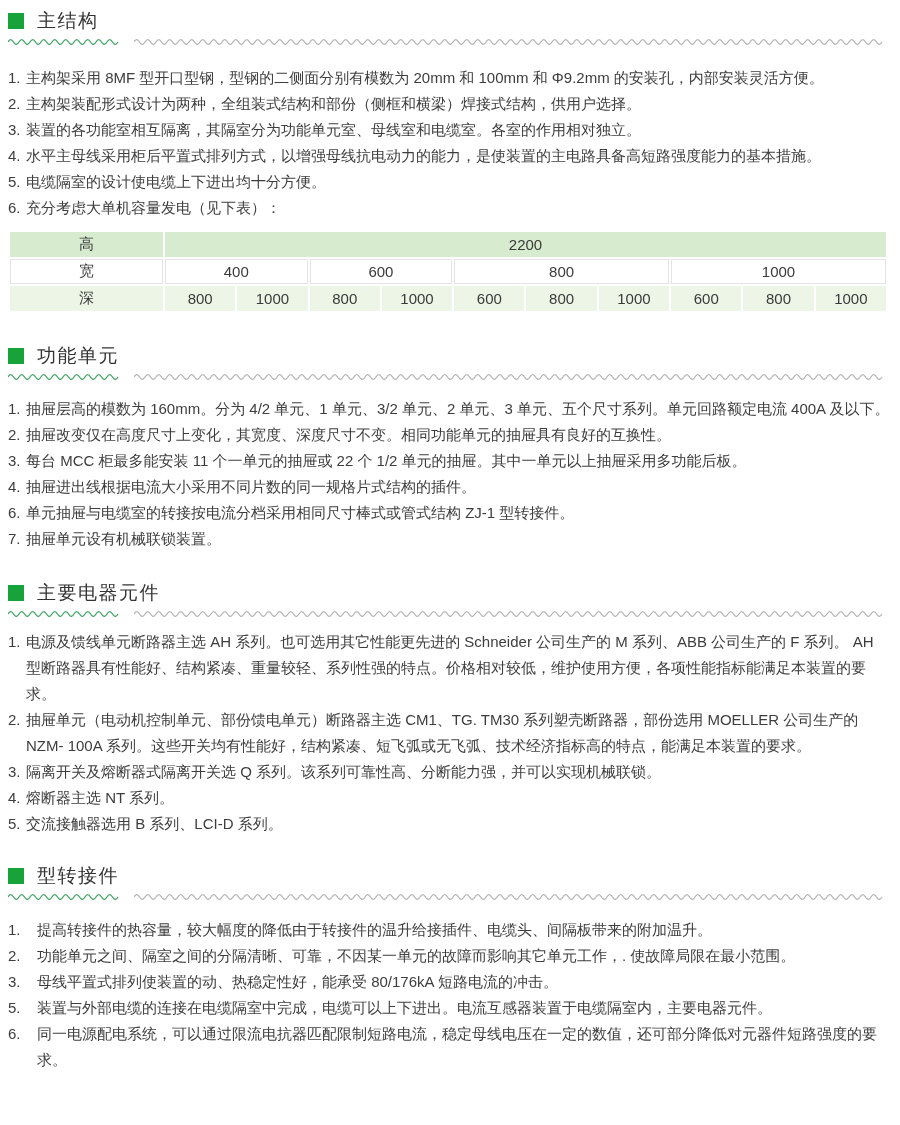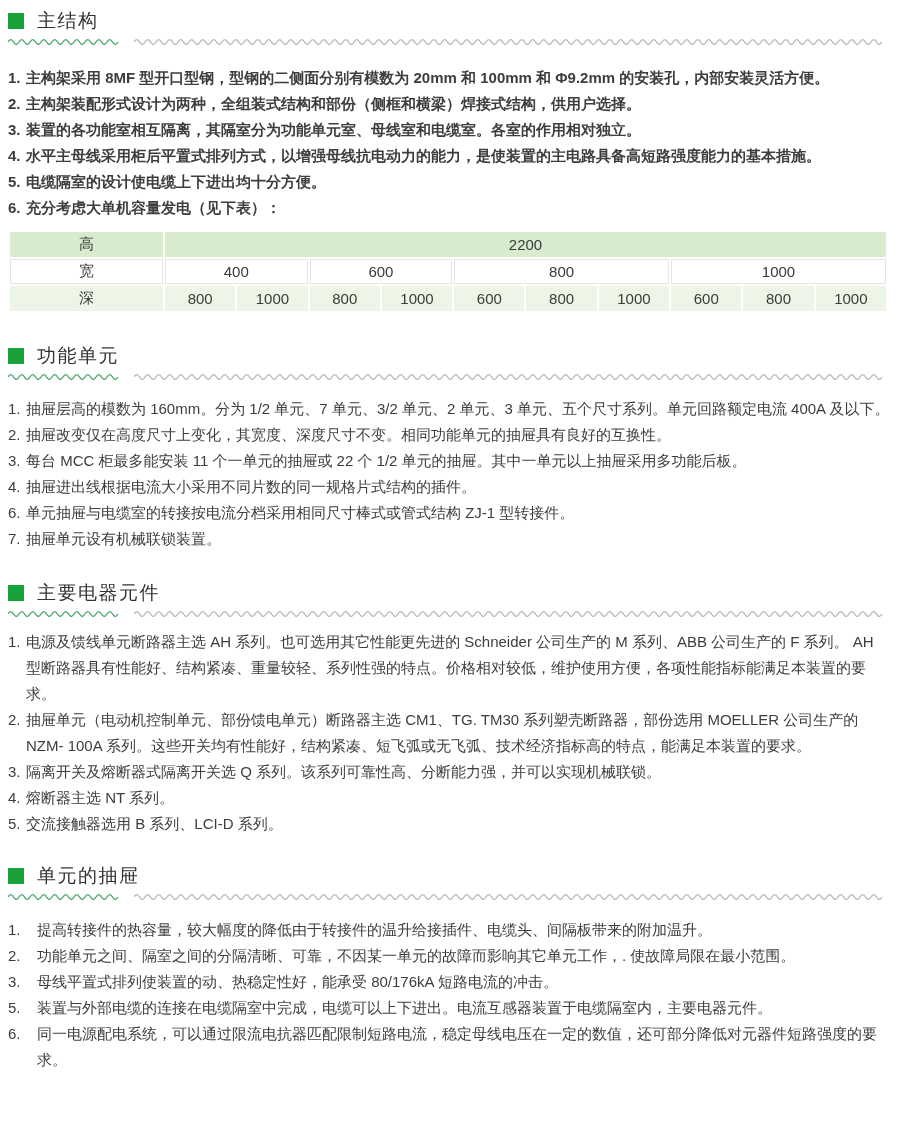--- a/index.html
+++ b/index.html
@@ -34,21 +34,21 @@
   .size-table{border-collapse:collapse;table-layout:fixed;width:880px;margin-top:9px;}
   .size-table td{
     height:25px;padding:0;text-align:center;vertical-align:middle;
     font-size:15px;color:#3a3a3a;border:2px solid #fff;
   }
   tr.r-green td{background:var(--row-green);}
   tr.r-white td{background:#fff;box-shadow:inset 0 0 0 1px #e4e4e4;}
   tr.r-light td{background:var(--row-light);}
   
   #sec1{margin-top:2px;}
-  #sec1 .plist{margin-top:20px;font-weight:bold;}
+  #sec1 .plist{margin-top:20px;}
   #sec2{margin-top:30px;}
   #sec3{margin-top:28px;}
   #sec3 .content{margin-top:12px;}
   #sec4{margin-top:26px;}
   #sec4 .plist{margin-top:17px;}
 </style>
 </head>
 <body>
 
 <div class="page">
@@ -125,21 +125,21 @@
     </div>
     <div class="waves">
       <svg class="wave" width="112" height="8" viewBox="0 0 112 8">
           <path d="M0 5 q 2.75 -4.8, 5.5 0 q 2.75 4.8, 5.5 0 q 2.75 -4.8, 5.5 0 q 2.75 4.8, 5.5 0 q 2.75 -4.8, 5.5 0 q 2.75 4.8, 5.5 0 q 2.75 -4.8, 5.5 0 q 2.75 4.8, 5.5 0 q 2.75 -4.8, 5.5 0 q 2.75 4.8, 5.5 0 q 2.75 -4.8, 5.5 0 q 2.75 4.8, 5.5 0 q 2.75 -4.8, 5.5 0 q 2.75 4.8, 5.5 0 q 2.75 -4.8, 5.5 0 q 2.75 4.8, 5.5 0 q 2.75 -4.8, 5.5 0 q 2.75 4.8, 5.5 0 q 2.75 -4.8, 5.5 0 q 2.75 4.8, 5.5 0" fill="none" stroke="#43a566" stroke-width="1.3"></path>
         </svg>
       <svg class="wave" width="754" height="8" viewBox="0 0 754 8">
           <path d="M0 5 q 2.75 -4.8, 5.5 0 q 2.75 4.8, 5.5 0 q 2.75 -4.8, 5.5 0 q 2.75 4.8, 5.5 0 q 2.75 -4.8, 5.5 0 q 2.75 4.8, 5.5 0 q 2.75 -4.8, 5.5 0 q 2.75 4.8, 5.5 0 q 2.75 -4.8, 5.5 0 q 2.75 4.8, 5.5 0 q 2.75 -4.8, 5.5 0 q 2.75 4.8, 5.5 0 q 2.75 -4.8, 5.5 0 q 2.75 4.8, 5.5 0 q 2.75 -4.8, 5.5 0 q 2.75 4.8, 5.5 0 q 2.75 -4.8, 5.5 0 q 2.75 4.8, 5.5 0 q 2.75 -4.8, 5.5 0 q 2.75 4.8, 5.5 0 q 2.75 -4.8, 5.5 0 q 2.75 4.8, 5.5 0 q 2.75 -4.8, 5.5 0 q 2.75 4.8, 5.5 0 q 2.75 -4.8, 5.5 0 q 2.75 4.8, 5.5 0 q 2.75 -4.8, 5.5 0 q 2.75 4.8, 5.5 0 q 2.75 -4.8, 5.5 0 q 2.75 4.8, 5.5 0 q 2.75 -4.8, 5.5 0 q 2.75 4.8, 5.5 0 q 2.75 -4.8, 5.5 0 q 2.75 4.8, 5.5 0 q 2.75 -4.8, 5.5 0 q 2.75 4.8, 5.5 0 q 2.75 -4.8, 5.5 0 q 2.75 4.8, 5.5 0 q 2.75 -4.8, 5.5 0 q 2.75 4.8, 5.5 0 q 2.75 -4.8, 5.5 0 q 2.75 4.8, 5.5 0 q 2.75 -4.8, 5.5 0 q 2.75 4.8, 5.5 0 q 2.75 -4.8, 5.5 0 q 2.75 4.8, 5.5 0 q 2.75 -4.8, 5.5 0 q 2.75 4.8, 5.5 0 q 2.75 -4.8, 5.5 0 q 2.75 4.8, 5.5 0 q 2.75 -4.8, 5.5 0 q 2.75 4.8, 5.5 0 q 2.75 -4.8, 5.5 0 q 2.75 4.8, 5.5 0 q 2.75 -4.8, 5.5 0 q 2.75 4.8, 5.5 0 q 2.75 -4.8, 5.5 0 q 2.75 4.8, 5.5 0 q 2.75 -4.8, 5.5 0 q 2.75 4.8, 5.5 0 q 2.75 -4.8, 5.5 0 q 2.75 4.8, 5.5 0 q 2.75 -4.8, 5.5 0 q 2.75 4.8, 5.5 0 q 2.75 -4.8, 5.5 0 q 2.75 4.8, 5.5 0 q 2.75 -4.8, 5.5 0 q 2.75 4.8, 5.5 0 q 2.75 -4.8, 5.5 0 q 2.75 4.8, 5.5 0 q 2.75 -4.8, 5.5 0 q 2.75 4.8, 5.5 0 q 2.75 -4.8, 5.5 0 q 2.75 4.8, 5.5 0 q 2.75 -4.8, 5.5 0 q 2.75 4.8, 5.5 0 q 2.75 -4.8, 5.5 0 q 2.75 4.8, 5.5 0 q 2.75 -4.8, 5.5 0 q 2.75 4.8, 5.5 0 q 2.75 -4.8, 5.5 0 q 2.75 4.8, 5.5 0 q 2.75 -4.8, 5.5 0 q 2.75 4.8, 5.5 0 q 2.75 -4.8, 5.5 0 q 2.75 4.8, 5.5 0 q 2.75 -4.8, 5.5 0 q 2.75 4.8, 5.5 0 q 2.75 -4.8, 5.5 0 q 2.75 4.8, 5.5 0 q 2.75 -4.8, 5.5 0 q 2.75 4.8, 5.5 0 q 2.75 -4.8, 5.5 0 q 2.75 4.8, 5.5 0 q 2.75 -4.8, 5.5 0 q 2.75 4.8, 5.5 0 q 2.75 -4.8, 5.5 0 q 2.75 4.8, 5.5 0 q 2.75 -4.8, 5.5 0 q 2.75 4.8, 5.5 0 q 2.75 -4.8, 5.5 0 q 2.75 4.8, 5.5 0 q 2.75 -4.8, 5.5 0 q 2.75 4.8, 5.5 0 q 2.75 -4.8, 5.5 0 q 2.75 4.8, 5.5 0 q 2.75 -4.8, 5.5 0 q 2.75 4.8, 5.5 0 q 2.75 -4.8, 5.5 0 q 2.75 4.8, 5.5 0 q 2.75 -4.8, 5.5 0 q 2.75 4.8, 5.5 0 q 2.75 -4.8, 5.5 0 q 2.75 4.8, 5.5 0 q 2.75 -4.8, 5.5 0 q 2.75 4.8, 5.5 0 q 2.75 -4.8, 5.5 0 q 2.75 4.8, 5.5 0 q 2.75 -4.8, 5.5 0 q 2.75 4.8, 5.5 0 q 2.75 -4.8, 5.5 0 q 2.75 4.8, 5.5 0 q 2.75 -4.8, 5.5 0 q 2.75 4.8, 5.5 0 q 2.75 -4.8, 5.5 0 q 2.75 4.8, 5.5 0 q 2.75 -4.8, 5.5 0 q 2.75 4.8, 5.5 0 q 2.75 -4.8, 5.5 0 q 2.75 4.8, 5.5 0 q 2.75 -4.8, 5.5 0 q 2.75 4.8, 5.5 0 q 2.75 -4.8, 5.5 0 q 2.75 4.8, 5.5 0 q 2.75 -4.8, 5.5 0 q 2.75 4.8, 5.5 0" fill="none" stroke="#b5b5b5" stroke-width="1.3"></path>
         </svg>
     </div>
     <div class="plist">
-        <div class="pitem"><span class="no">1.</span><span>抽屉层高的模数为 160mm。分为 1/2 单元、7 单元、3/2 单元、2 单元、3 单元、五个尺寸系列。单元回路额定电流 400A 及以下。</span></div>
+        <div class="pitem"><span class="no">1.</span><span>抽屉层高的模数为 160mm。分为 4/2 单元、1 单元、3/2 单元、2 单元、3 单元、五个尺寸系列。单元回路额定电流 400A 及以下。</span></div>
         <div class="pitem"><span class="no">2.</span><span>抽屉改变仅在高度尺寸上变化，其宽度、深度尺寸不变。相同功能单元的抽屉具有良好的互换性。</span></div>
         <div class="pitem"><span class="no">3.</span><span>每台 MCC 柜最多能安装 11 个一单元的抽屉或 22 个 1/2 单元的抽屉。其中一单元以上抽屉采用多功能后板。</span></div>
         <div class="pitem"><span class="no">4.</span><span>抽屉进出线根据电流大小采用不同片数的同一规格片式结构的插件。</span></div>
         <div class="pitem"><span class="no">6.</span><span>单元抽屉与电缆室的转接按电流分档采用相同尺寸棒式或管式结构 ZJ-1 型转接件。</span></div>
         <div class="pitem"><span class="no">7.</span><span>抽屉单元设有机械联锁装置。</span></div>
       </div>
   </div>
 
   <div class="sec" id="sec3">
     <div class="sec-head">
@@ -161,21 +161,21 @@
           <div class="pitem"><span class="no">3.</span><span>隔离开关及熔断器式隔离开关选 Q 系列。该系列可靠性高、分断能力强，并可以实现机械联锁。</span></div>
           <div class="pitem"><span class="no">4.</span><span>熔断器主选 NT 系列。</span></div>
           <div class="pitem"><span class="no">5.</span><span>交流接触器选用 B 系列、LCI-D 系列。</span></div>
         </div>
     </div>
   </div>
 
   <div class="sec s4" id="sec4">
     <div class="sec-head">
       <span class="sq"></span>
-      <span class="sec-title">单元的抽屉</span>
+      <span class="sec-title">型转接件</span>
     </div>
     <div class="waves">
       <svg class="wave" width="112" height="8" viewBox="0 0 112 8">
           <path d="M0 5 q 2.75 -4.8, 5.5 0 q 2.75 4.8, 5.5 0 q 2.75 -4.8, 5.5 0 q 2.75 4.8, 5.5 0 q 2.75 -4.8, 5.5 0 q 2.75 4.8, 5.5 0 q 2.75 -4.8, 5.5 0 q 2.75 4.8, 5.5 0 q 2.75 -4.8, 5.5 0 q 2.75 4.8, 5.5 0 q 2.75 -4.8, 5.5 0 q 2.75 4.8, 5.5 0 q 2.75 -4.8, 5.5 0 q 2.75 4.8, 5.5 0 q 2.75 -4.8, 5.5 0 q 2.75 4.8, 5.5 0 q 2.75 -4.8, 5.5 0 q 2.75 4.8, 5.5 0 q 2.75 -4.8, 5.5 0 q 2.75 4.8, 5.5 0" fill="none" stroke="#43a566" stroke-width="1.3"></path>
         </svg>
       <svg class="wave" width="754" height="8" viewBox="0 0 754 8">
           <path d="M0 5 q 2.75 -4.8, 5.5 0 q 2.75 4.8, 5.5 0 q 2.75 -4.8, 5.5 0 q 2.75 4.8, 5.5 0 q 2.75 -4.8, 5.5 0 q 2.75 4.8, 5.5 0 q 2.75 -4.8, 5.5 0 q 2.75 4.8, 5.5 0 q 2.75 -4.8, 5.5 0 q 2.75 4.8, 5.5 0 q 2.75 -4.8, 5.5 0 q 2.75 4.8, 5.5 0 q 2.75 -4.8, 5.5 0 q 2.75 4.8, 5.5 0 q 2.75 -4.8, 5.5 0 q 2.75 4.8, 5.5 0 q 2.75 -4.8, 5.5 0 q 2.75 4.8, 5.5 0 q 2.75 -4.8, 5.5 0 q 2.75 4.8, 5.5 0 q 2.75 -4.8, 5.5 0 q 2.75 4.8, 5.5 0 q 2.75 -4.8, 5.5 0 q 2.75 4.8, 5.5 0 q 2.75 -4.8, 5.5 0 q 2.75 4.8, 5.5 0 q 2.75 -4.8, 5.5 0 q 2.75 4.8, 5.5 0 q 2.75 -4.8, 5.5 0 q 2.75 4.8, 5.5 0 q 2.75 -4.8, 5.5 0 q 2.75 4.8, 5.5 0 q 2.75 -4.8, 5.5 0 q 2.75 4.8, 5.5 0 q 2.75 -4.8, 5.5 0 q 2.75 4.8, 5.5 0 q 2.75 -4.8, 5.5 0 q 2.75 4.8, 5.5 0 q 2.75 -4.8, 5.5 0 q 2.75 4.8, 5.5 0 q 2.75 -4.8, 5.5 0 q 2.75 4.8, 5.5 0 q 2.75 -4.8, 5.5 0 q 2.75 4.8, 5.5 0 q 2.75 -4.8, 5.5 0 q 2.75 4.8, 5.5 0 q 2.75 -4.8, 5.5 0 q 2.75 4.8, 5.5 0 q 2.75 -4.8, 5.5 0 q 2.75 4.8, 5.5 0 q 2.75 -4.8, 5.5 0 q 2.75 4.8, 5.5 0 q 2.75 -4.8, 5.5 0 q 2.75 4.8, 5.5 0 q 2.75 -4.8, 5.5 0 q 2.75 4.8, 5.5 0 q 2.75 -4.8, 5.5 0 q 2.75 4.8, 5.5 0 q 2.75 -4.8, 5.5 0 q 2.75 4.8, 5.5 0 q 2.75 -4.8, 5.5 0 q 2.75 4.8, 5.5 0 q 2.75 -4.8, 5.5 0 q 2.75 4.8, 5.5 0 q 2.75 -4.8, 5.5 0 q 2.75 4.8, 5.5 0 q 2.75 -4.8, 5.5 0 q 2.75 4.8, 5.5 0 q 2.75 -4.8, 5.5 0 q 2.75 4.8, 5.5 0 q 2.75 -4.8, 5.5 0 q 2.75 4.8, 5.5 0 q 2.75 -4.8, 5.5 0 q 2.75 4.8, 5.5 0 q 2.75 -4.8, 5.5 0 q 2.75 4.8, 5.5 0 q 2.75 -4.8, 5.5 0 q 2.75 4.8, 5.5 0 q 2.75 -4.8, 5.5 0 q 2.75 4.8, 5.5 0 q 2.75 -4.8, 5.5 0 q 2.75 4.8, 5.5 0 q 2.75 -4.8, 5.5 0 q 2.75 4.8, 5.5 0 q 2.75 -4.8, 5.5 0 q 2.75 4.8, 5.5 0 q 2.75 -4.8, 5.5 0 q 2.75 4.8, 5.5 0 q 2.75 -4.8, 5.5 0 q 2.75 4.8, 5.5 0 q 2.75 -4.8, 5.5 0 q 2.75 4.8, 5.5 0 q 2.75 -4.8, 5.5 0 q 2.75 4.8, 5.5 0 q 2.75 -4.8, 5.5 0 q 2.75 4.8, 5.5 0 q 2.75 -4.8, 5.5 0 q 2.75 4.8, 5.5 0 q 2.75 -4.8, 5.5 0 q 2.75 4.8, 5.5 0 q 2.75 -4.8, 5.5 0 q 2.75 4.8, 5.5 0 q 2.75 -4.8, 5.5 0 q 2.75 4.8, 5.5 0 q 2.75 -4.8, 5.5 0 q 2.75 4.8, 5.5 0 q 2.75 -4.8, 5.5 0 q 2.75 4.8, 5.5 0 q 2.75 -4.8, 5.5 0 q 2.75 4.8, 5.5 0 q 2.75 -4.8, 5.5 0 q 2.75 4.8, 5.5 0 q 2.75 -4.8, 5.5 0 q 2.75 4.8, 5.5 0 q 2.75 -4.8, 5.5 0 q 2.75 4.8, 5.5 0 q 2.75 -4.8, 5.5 0 q 2.75 4.8, 5.5 0 q 2.75 -4.8, 5.5 0 q 2.75 4.8, 5.5 0 q 2.75 -4.8, 5.5 0 q 2.75 4.8, 5.5 0 q 2.75 -4.8, 5.5 0 q 2.75 4.8, 5.5 0 q 2.75 -4.8, 5.5 0 q 2.75 4.8, 5.5 0 q 2.75 -4.8, 5.5 0 q 2.75 4.8, 5.5 0 q 2.75 -4.8, 5.5 0 q 2.75 4.8, 5.5 0 q 2.75 -4.8, 5.5 0 q 2.75 4.8, 5.5 0 q 2.75 -4.8, 5.5 0 q 2.75 4.8, 5.5 0 q 2.75 -4.8, 5.5 0 q 2.75 4.8, 5.5 0" fill="none" stroke="#b5b5b5" stroke-width="1.3"></path>
         </svg>
     </div>
     <div class="plist">

